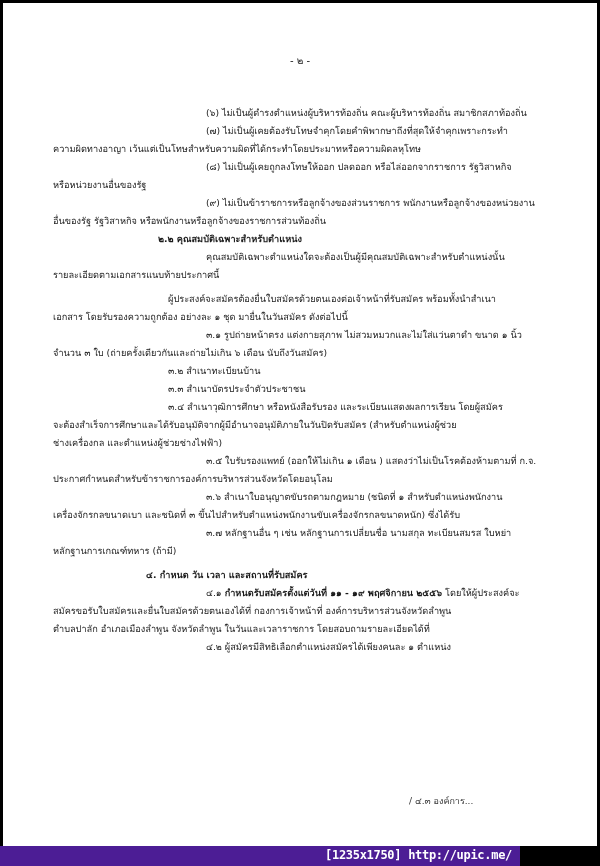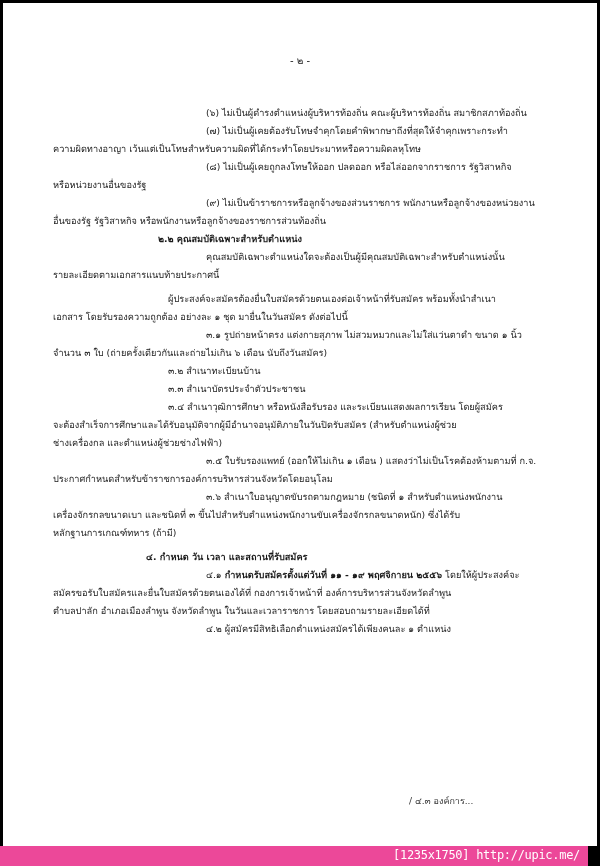--- a/index.html
+++ b/index.html
@@ -11,21 +11,21 @@
   .body { position: absolute; left: 50px; top: 101px; width: 500px; font-size: 9.2px; line-height: 18px; }
   .line { white-space: nowrap; overflow: hidden; height: 18px; }
   .ind1 { padding-left: 153px; }
   .ind2 { padding-left: 105px; }
   .ind3 { padding-left: 93px; }
   .ind4 { padding-left: 115px; }
   .b { font-weight: bold; }
   .u { }
   .gap { height: 6px; }
   .cont { position: absolute; left: 406px; top: 752px; font-size: 9px; color: #333; margin-top: 39px; }
-  .footer { position: absolute; left: 0; top: 846px; width: 588px; height: 20px; background: #ec4899; }
+  .footer { position: absolute; left: 0; top: 846px; width: 520px; height: 20px; background: #4c1d95; font-weight: bold; }
   .footer span { position: absolute; right: 8px; top: 2px; color: #fff; font-size: 12px;
                  font-family: "DejaVu Sans Mono", monospace; letter-spacing: -0.3px; }
 </style>
 </head>
 <body>
 
 <div class="frame">
   <div class="page">
     <div class="pnum">- ๒ -</div>
 
@@ -52,20 +52,21 @@
       <div class="line">จำนวน ๓ ใบ (ถ่ายครั้งเดียวกันและถ่ายไม่เกิน ๖ เดือน นับถึงวันสมัคร)</div>
       <div class="line ind4">๓.๒ สำเนาทะเบียนบ้าน</div>
       <div class="line ind4">๓.๓ สำเนาบัตรประจำตัวประชาชน</div>
       <div class="line ind4">๓.๔ สำเนาวุฒิการศึกษา หรือหนังสือรับรอง และระเบียนแสดงผลการเรียน โดยผู้สมัคร</div>
       <div class="line">จะต้องสำเร็จการศึกษาและได้รับอนุมัติจากผู้มีอำนาจอนุมัติภายในวันปิดรับสมัคร (สำหรับตำแหน่งผู้ช่วย</div>
       <div class="line">ช่างเครื่องกล และตำแหน่งผู้ช่วยช่างไฟฟ้า)</div>
       <div class="line ind1">๓.๕ ใบรับรองแพทย์ (ออกให้ไม่เกิน ๑ เดือน ) แสดงว่าไม่เป็นโรคต้องห้ามตามที่ ก.จ.</div>
       <div class="line">ประกาศกำหนดสำหรับข้าราชการองค์การบริหารส่วนจังหวัดโดยอนุโลม</div>
       <div class="line ind1">๓.๖ สำเนาใบอนุญาตขับรถตามกฎหมาย (ชนิดที่ ๑ สำหรับตำแหน่งพนักงาน</div>
       <div class="line">เครื่องจักรกลขนาดเบา และชนิดที่ ๓ ขึ้นไปสำหรับตำแหน่งพนักงานขับเครื่องจักรกลขนาดหนัก) ซึ่งได้รับ</div>
+      <div class="line ind1">๓.๗ หลักฐานอื่น ๆ เช่น หลักฐานการเปลี่ยนชื่อ นามสกุล ทะเบียนสมรส ใบหย่า</div>
       <div class="line">หลักฐานการเกณฑ์ทหาร (ถ้ามี)</div>
       <div class="gap"></div>
 
       <div class="line ind3 b">
         <span>๔.</span>
         <span>กำหนด วัน</span>
         <span class="u">เวลา และสถานที่รับสมัคร</span>
       </div>
       <div class="line ind1">
         <span>๔.๑</span>

